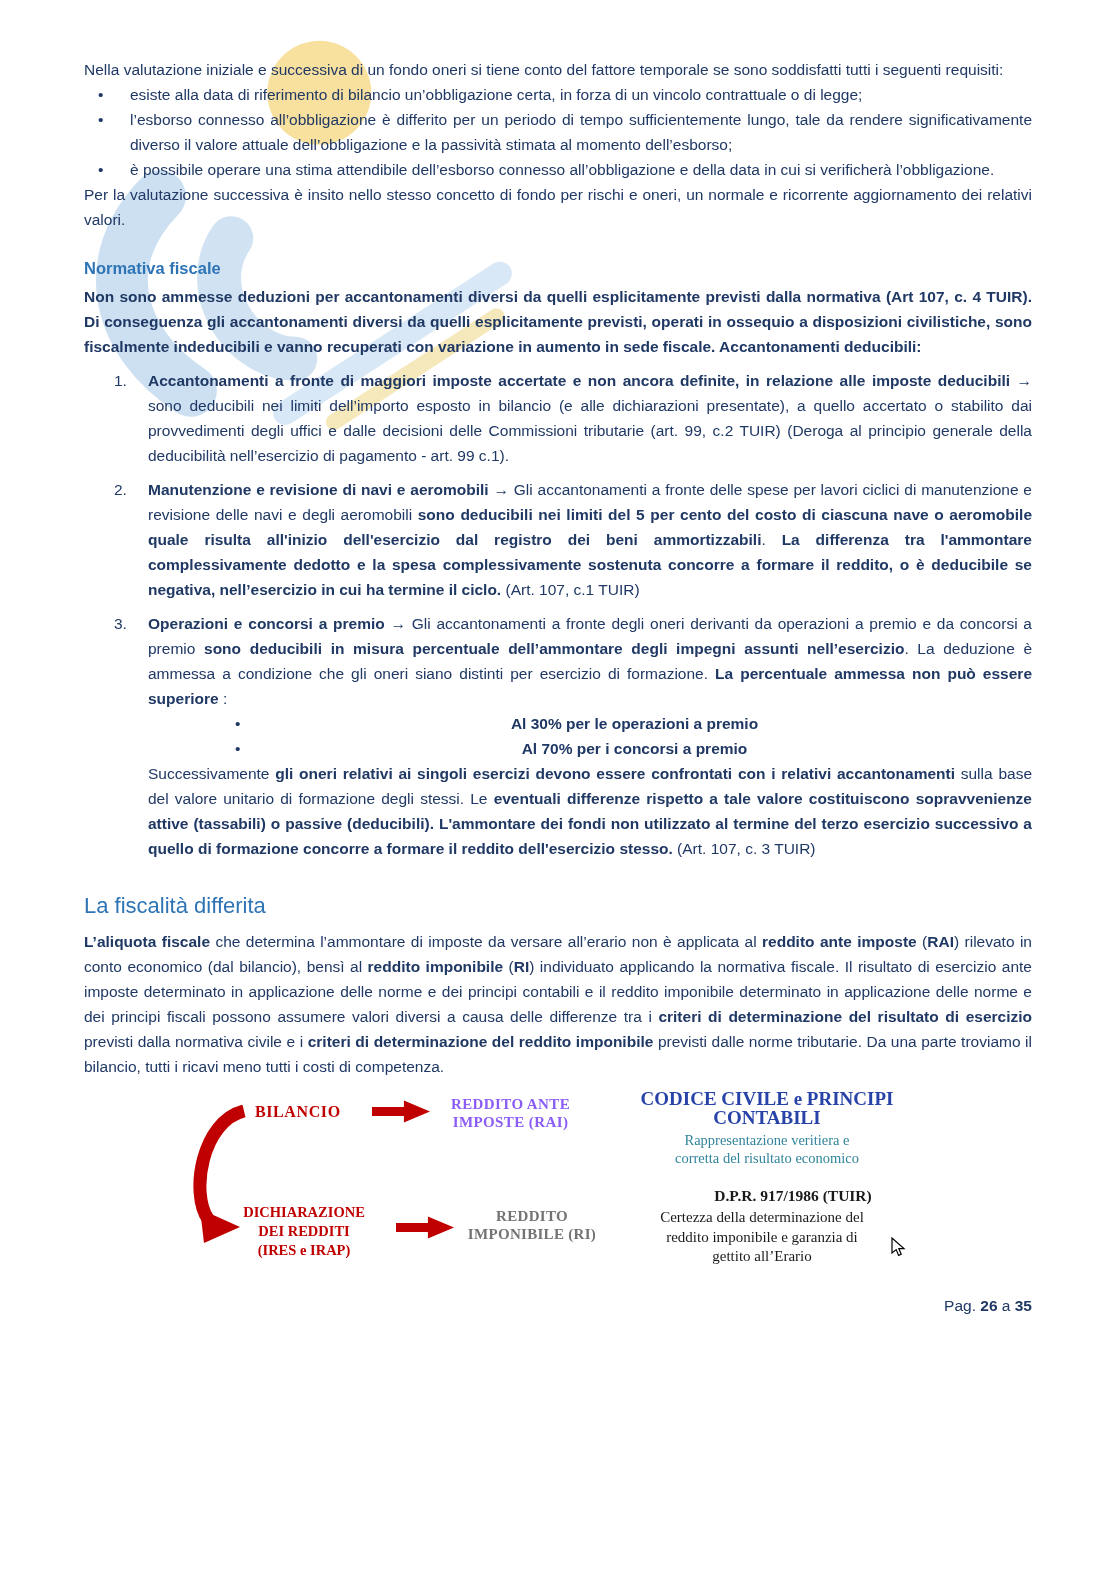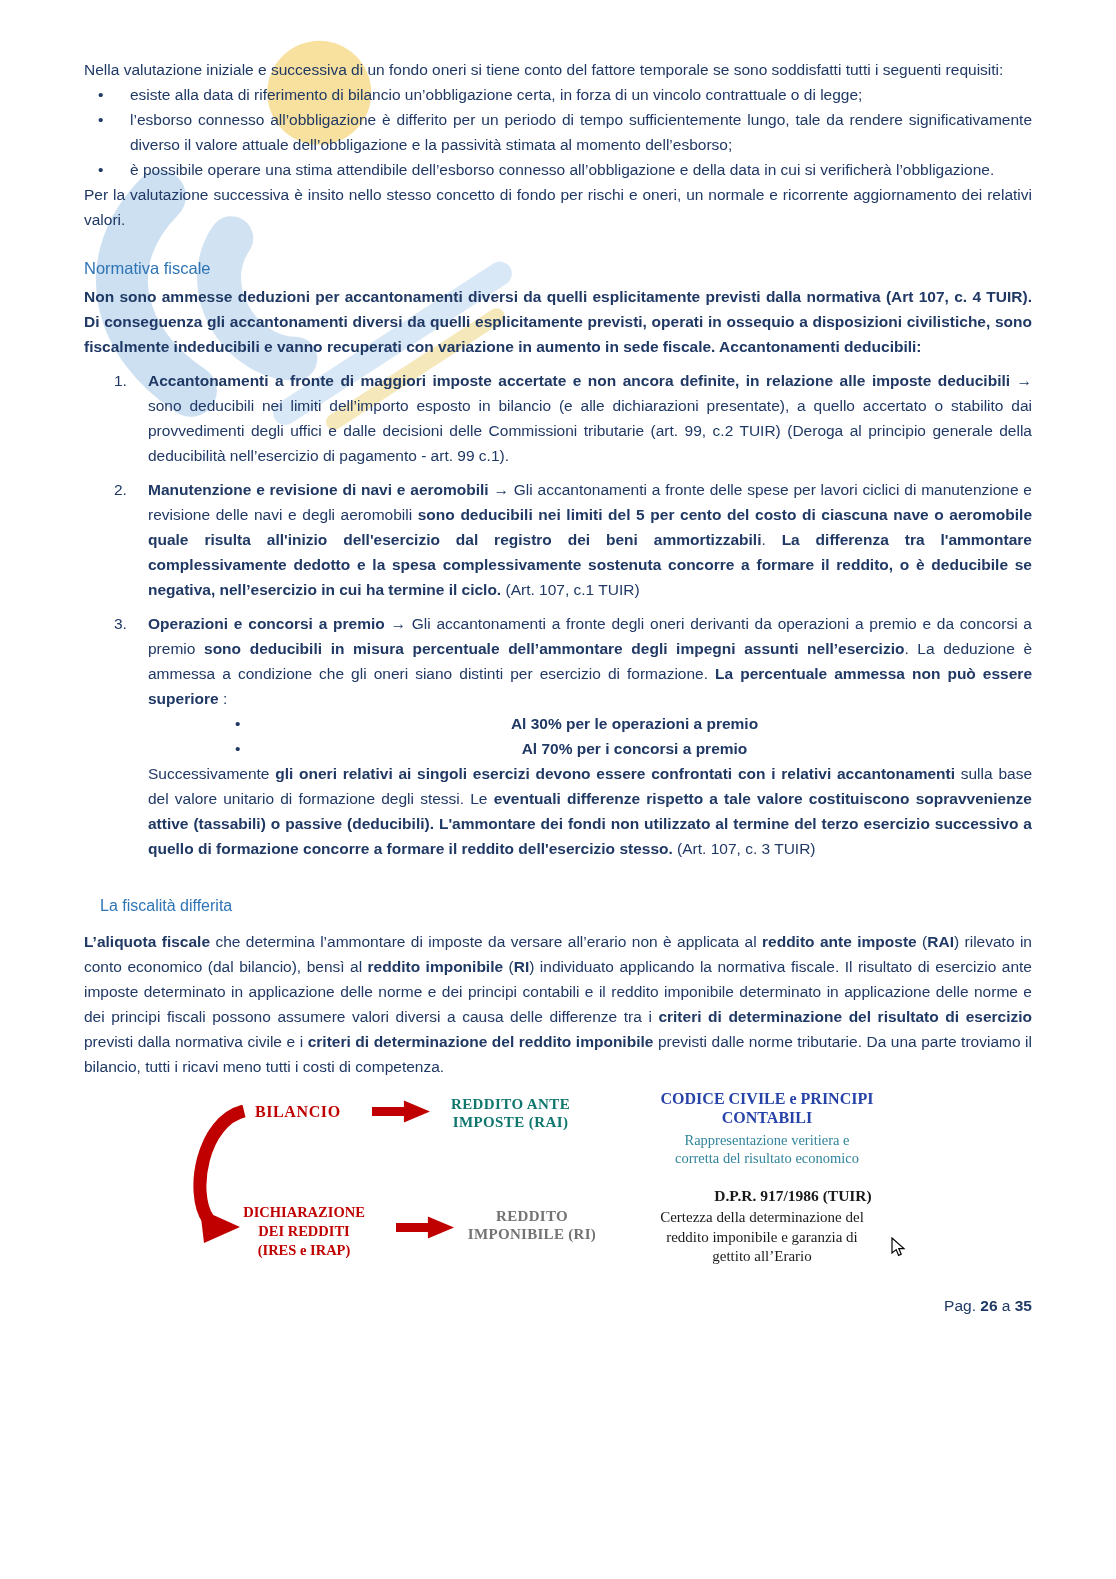--- a/index.html
+++ b/index.html
@@ -16,28 +16,28 @@
   .blt .mk{flex:none;width:46px;padding-left:14px;box-sizing:border-box;font-size:15.5px;line-height:25px;}
   .blt .tx{flex:1;margin:0;font-size:15.5px;line-height:25px;text-align:justify;}
   
   .numitem{display:flex;margin-top:9px;}
   .numitem .mk{flex:none;width:64px;padding-left:30px;box-sizing:border-box;font-size:15.5px;line-height:25px;font-weight:400;}
   .numitem .body{flex:1;min-width:0;}
   
   .subblt{display:flex;margin:0 0 0 57px;}
   .subblt .mk{flex:none;width:32px;font-size:15.5px;line-height:25px;}
   .subblt .tx{flex:1;margin:0;font-size:15.5px;line-height:25px;font-weight:700;text-align:center;}
-  .h-small{color:#2E74B5;font-size:16.5px;line-height:25px;font-weight:400;margin:24px 0 3px 0;}
-  .h-large{color:#2E74B5;font-size:16px;line-height:34px;font-weight:400;margin:28px 0 6px 16px;}
+  .h-small{color:#2E74B5;font-size:16.5px;line-height:25px;font-weight:700;margin:24px 0 3px 0;}
+  .h-large{color:#2E74B5;font-size:22px;line-height:34px;font-weight:400;margin:28px 0 6px 0;}
   
   .diagram{position:relative;height:192px;margin-top:10px;font-family:"Liberation Serif","DejaVu Serif",serif;}
   .dg{position:absolute;white-space:pre-line;text-align:center;}
   .dg-bilancio{left:171px;top:14px;color:#C00000;font-weight:700;font-size:16px;letter-spacing:0.6px;}
-  .dg-rai{left:349px;top:6px;width:155px;color:#0f766e;font-weight:700;font-size:15px;line-height:18px;letter-spacing:0.4px;}
-  .dg-codice{left:523px;top:0;width:320px;color:#2843A8;font-weight:700;font-size:16px;line-height:19px;}
+  .dg-rai{left:349px;top:6px;width:155px;color:#8b5cf6;font-weight:700;font-size:15px;line-height:18px;letter-spacing:0.4px;}
+  .dg-codice{left:523px;top:0;width:320px;color:#2843A8;font-weight:700;font-size:19px;line-height:19px;}
   .dg-rapp{left:533px;top:42px;width:300px;color:#31849B;font-size:14.5px;line-height:18px;}
   .dg-approccio{left:134px;top:58px;width:200px;color:#C00000;font-weight:700;font-size:14.5px;line-height:18px;}
   .dg-dich{left:140px;top:114px;width:160px;color:#C00000;font-weight:700;font-size:14.5px;line-height:19px;}
   .dg-redimp{left:373px;top:118px;width:150px;color:#737373;font-weight:700;font-size:15px;line-height:18px;letter-spacing:0.3px;}
   .dg-dpr{left:544px;top:97px;width:330px;color:#1a1a1a;font-weight:700;font-size:15.5px;line-height:19px;}
   .dg-certezza{left:503px;top:119px;width:350px;color:#1a1a1a;font-size:15px;line-height:19.5px;}
   .blockarrow{position:absolute;background:#C00000;
     clip-path:polygon(0 32%,55% 32%,55% 6%,100% 50%,55% 94%,55% 68%,0 68%);}
   .arrow1{left:288px;top:10px;width:58px;height:25px;}
   .arrow2{left:312px;top:126px;width:58px;height:25px;}

